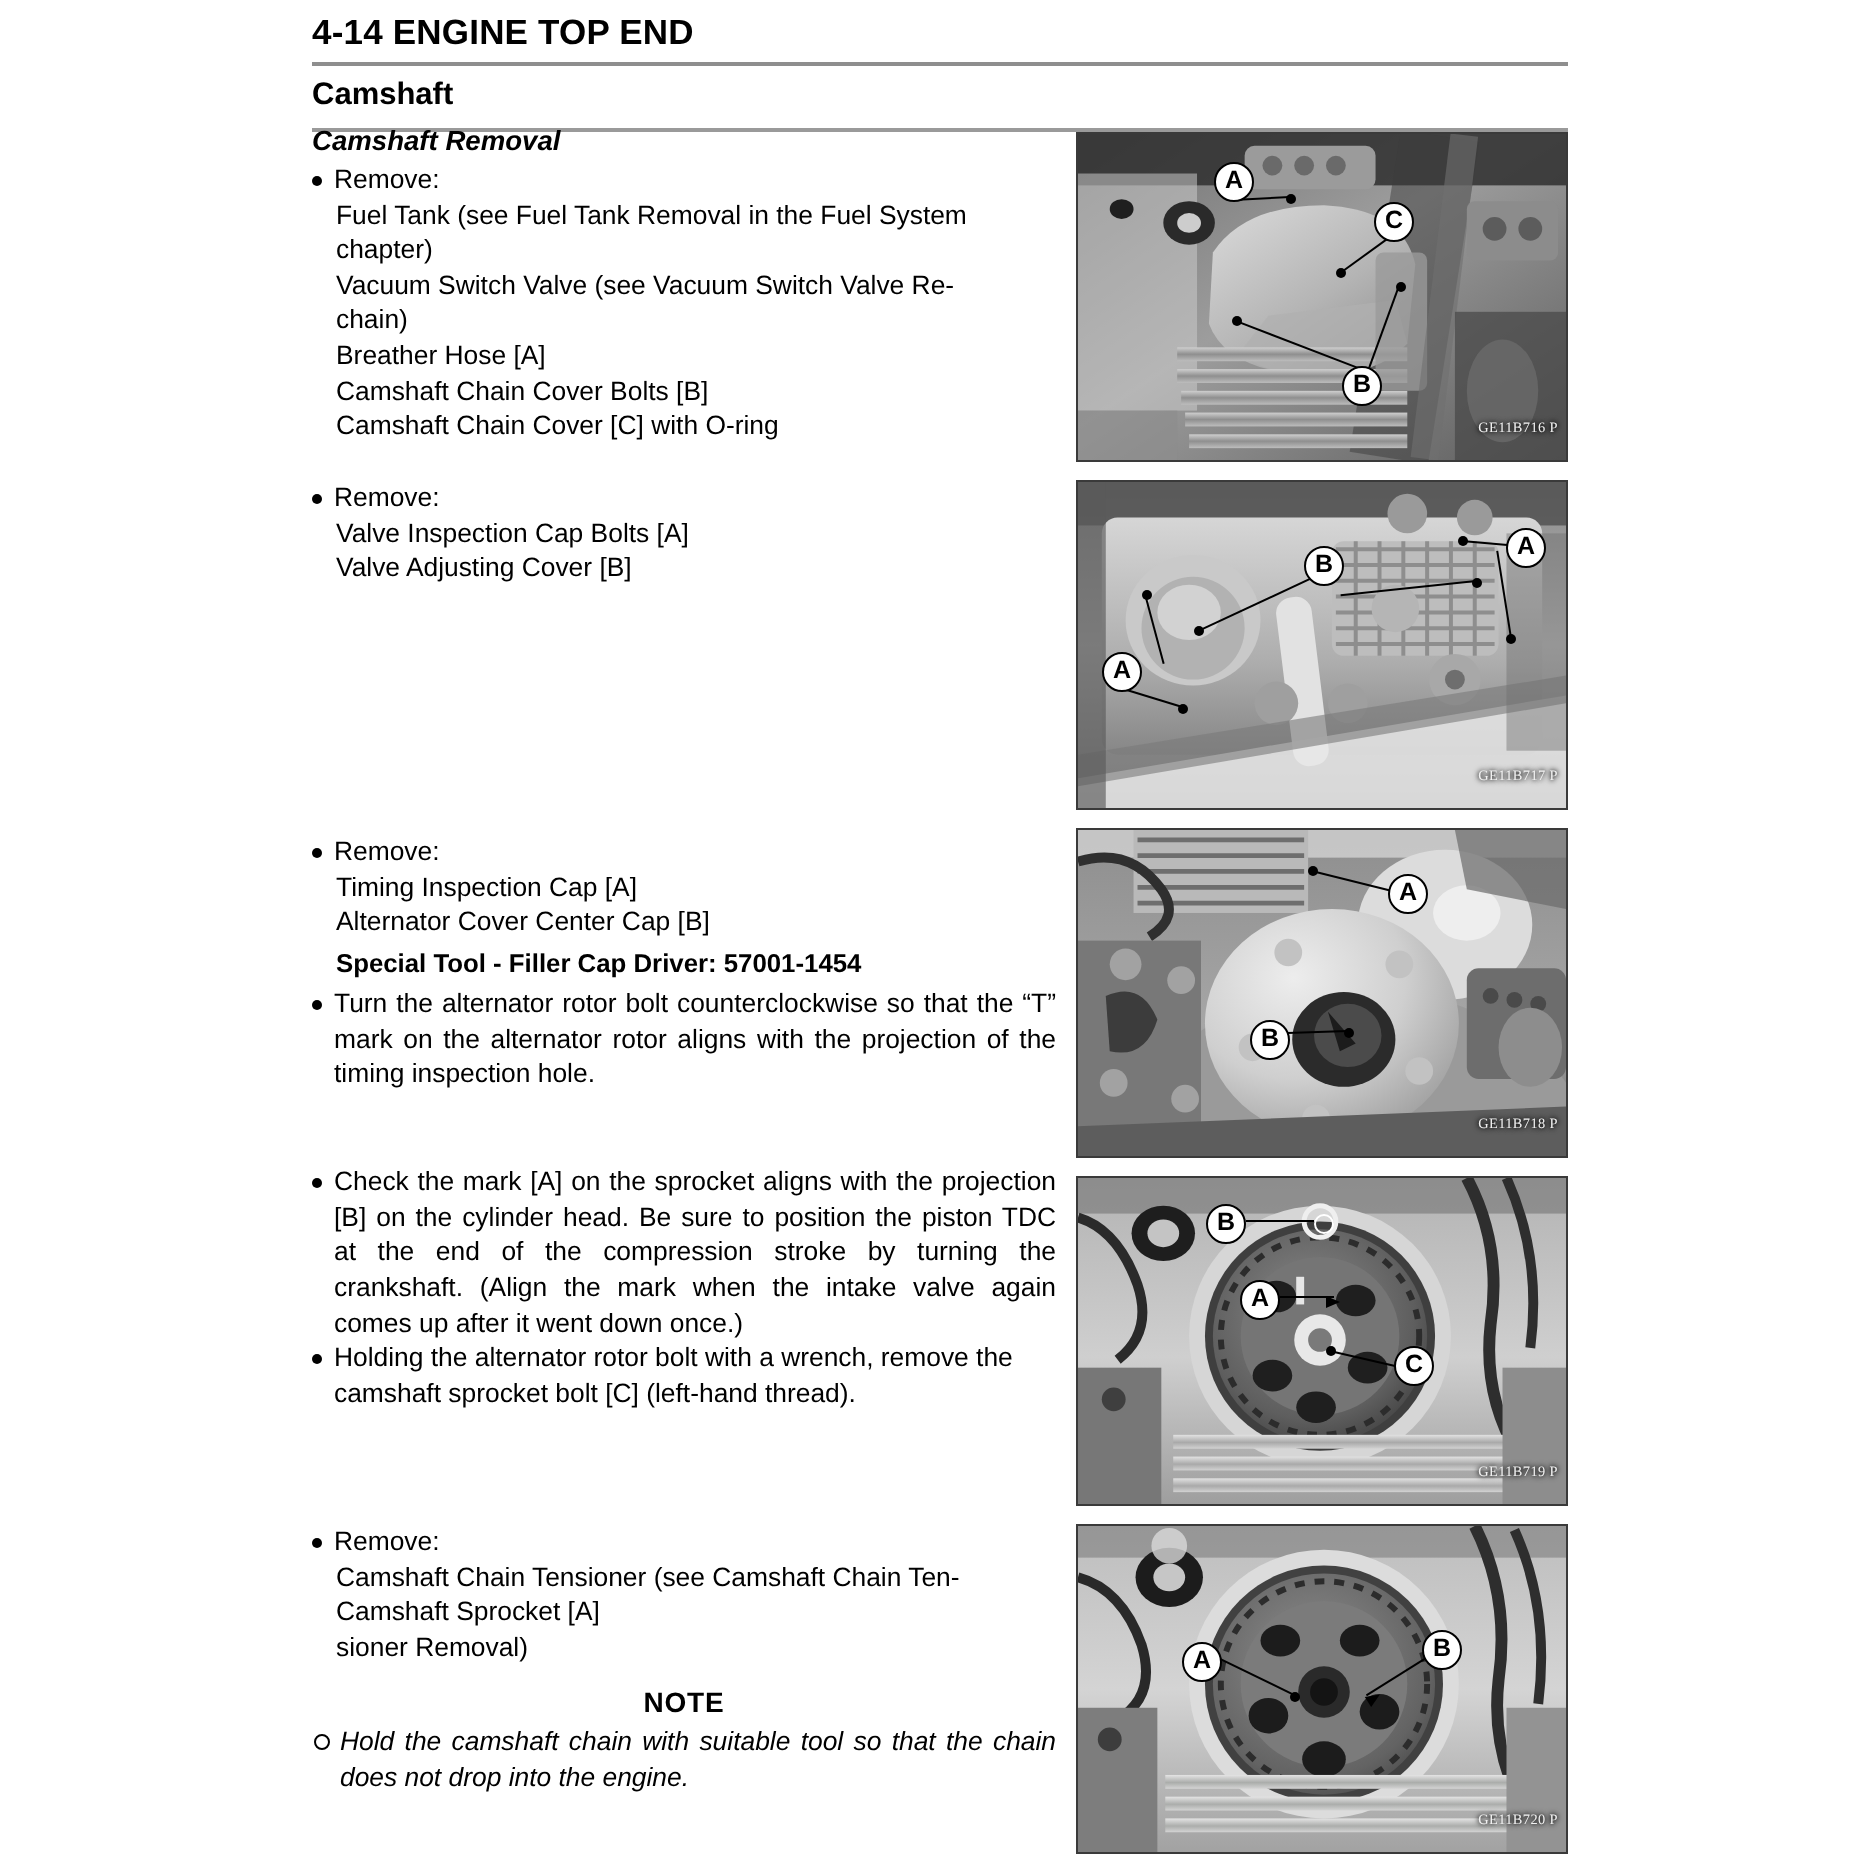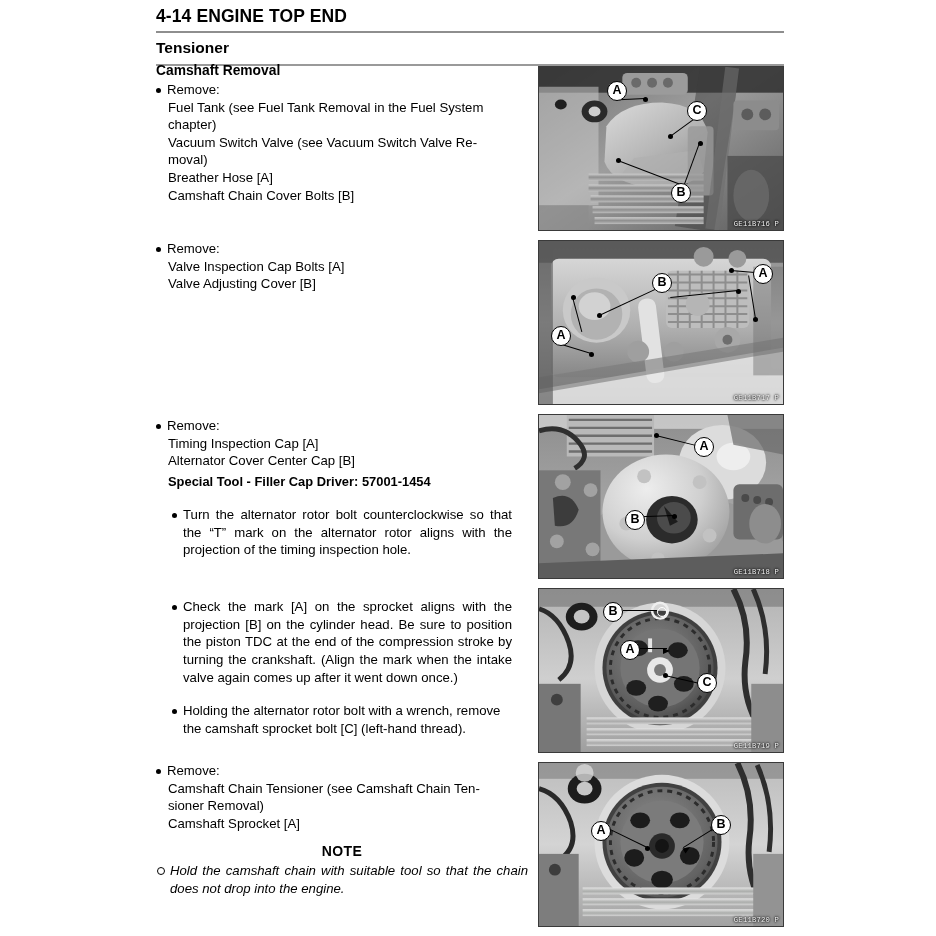--- a/index.html
+++ b/index.html
@@ -77,20 +77,21 @@
   .block {
     position: absolute;
     left: 0;
     width: 372px;
     font-size: 13.2px;
     line-height: 1.335;
   }
   .sub-title {
     font-size: 13.8px;
     font-weight: bold;
+    font-style: italic;
     margin: 0 0 1px 0;
     line-height: 1.3;
   }
   .bullet-item {
     position: relative;
     padding-left: 11px;
     margin: 0;
   }
   .bullet-item::before {
     content: "";
@@ -111,21 +112,21 @@
   .sub-lines li {
     margin: 0;
     padding: 0;
     text-align: justify;
     text-justify: inter-word;
   }
   .sub-lines li.nojust { text-align: left; }
   .para {
     position: relative;
     padding-left: 11px;
-    margin: 16px;
+    margin: 0;
     text-align: justify;
     text-justify: inter-word;
   }
   .para::before {
     content: "";
     position: absolute;
     left: 0;
     top: 7px;
     width: 5px;
     height: 5px;
@@ -184,23 +185,23 @@
   .photo-canvas {
     position: absolute;
     inset: 0;
     width: 100%;
     height: 100%;
     display: block;
   }
   .fig-id {
     position: absolute;
     right: 4px;
-    bottom: 2px;
+    bottom: 12px;
     font-size: 7.2px;
-    font-family: Liberation Mono, monospace;
+    font-family: Liberation Serif, serif;
     letter-spacing: 0.2px;
     color: #f2f2f2;
     text-shadow: 0 0 2px #000, 0 0 3px #000;
     z-index: 6;
     white-space: nowrap;
     padding-left: 12px;
   }
   
   .callout {
     position: absolute;
@@ -251,40 +252,41 @@
   }
 </style>
 </head>
 <body>
 
 <div class="page">
 
   <div class="header-zone">
     <div class="page-title">4-14 ENGINE TOP END</div>
     <hr class="rule">
-    <div class="section-title">Tensioner</div>
+    <div class="section-title">Camshaft</div>
     <hr class="rule thin">
   </div>
 
   <div class="body-zone">
 
     <div class="col-text">
 
       <div class="block" style="top:0px;">
         <div class="sub-title">Camshaft Removal</div>
         <div class="bullet-item">
           <span class="lead">Remove:</span>
         </div>
         <ul class="sub-lines">
           <li>Fuel Tank (see Fuel Tank Removal in the Fuel System</li>
           <li class="nojust">chapter)</li>
           <li>Vacuum Switch Valve (see Vacuum Switch Valve Re-</li>
-          <li class="nojust">moval)</li>
+          <li class="nojust">chain)</li>
           <li class="nojust">Breather Hose [A]</li>
           <li class="nojust">Camshaft Chain Cover Bolts [B]</li>
+          <li class="nojust">Camshaft Chain Cover [C] with O-ring</li>
         </ul>
       </div>
 
       <div class="block" style="top:178px;">
         <div class="bullet-item">
           <span class="lead">Remove:</span>
         </div>
         <ul class="sub-lines">
           <li class="nojust">Valve Inspection Cap Bolts [A]</li>
           <li class="nojust">Valve Adjusting Cover [B]</li>
@@ -307,22 +309,22 @@
         <p class="para">Check the mark [A] on the sprocket aligns with the projection [B] on the cylinder head.  Be sure to position the piston TDC at the end of the compression stroke by turning the crankshaft.  (Align the mark when the intake valve again comes up after it went down once.)</p>
         <p class="para last-left">Holding the alternator rotor bolt with a wrench, remove the camshaft sprocket bolt [C] (left-hand thread).</p>
       </div>
 
       <div class="block" style="top:700px;">
         <div class="bullet-item">
           <span class="lead">Remove:</span>
         </div>
         <ul class="sub-lines">
           <li>Camshaft Chain Tensioner (see Camshaft Chain Ten-</li>
+          <li class="nojust">Camshaft Sprocket [A]</li>
           <li class="nojust">sioner Removal)</li>
-          <li class="nojust">Camshaft Sprocket [A]</li>
         </ul>
         <div class="note-head">NOTE</div>
         <p class="note-item">Hold the camshaft chain with suitable tool so that the chain does not drop into the engine.</p>
       </div>
 
     </div>
 
     <div class="col-figs">
 
       <div class="figure" style="top:0px;">

